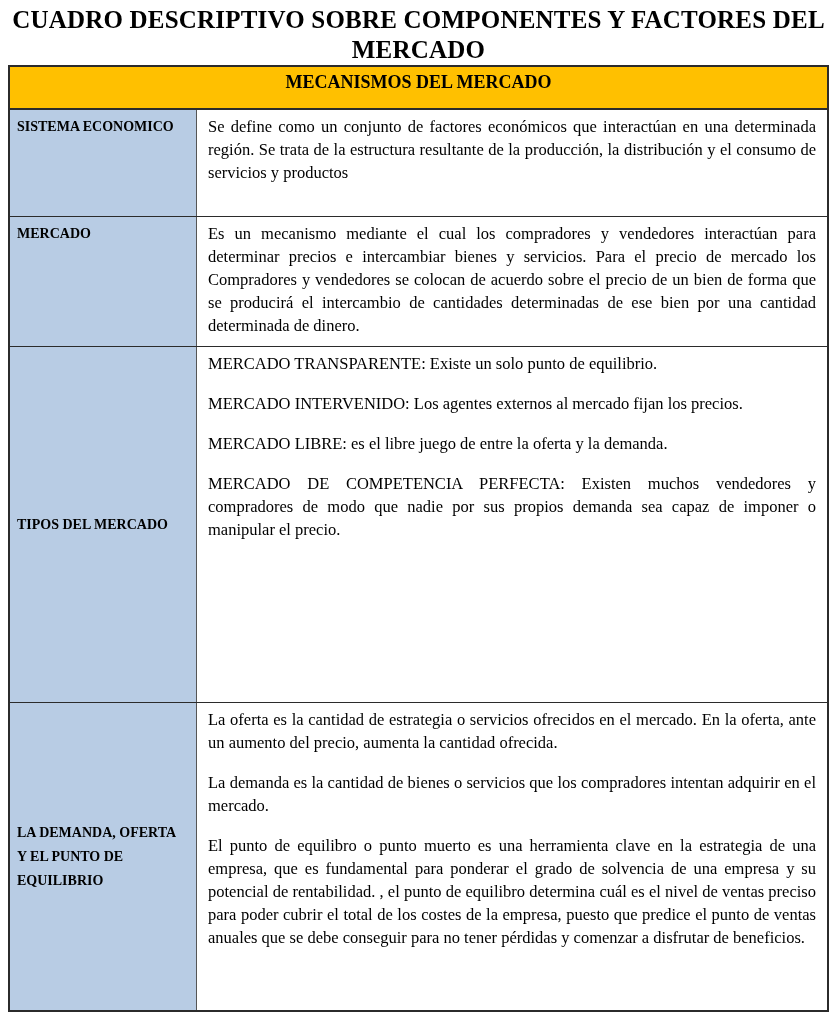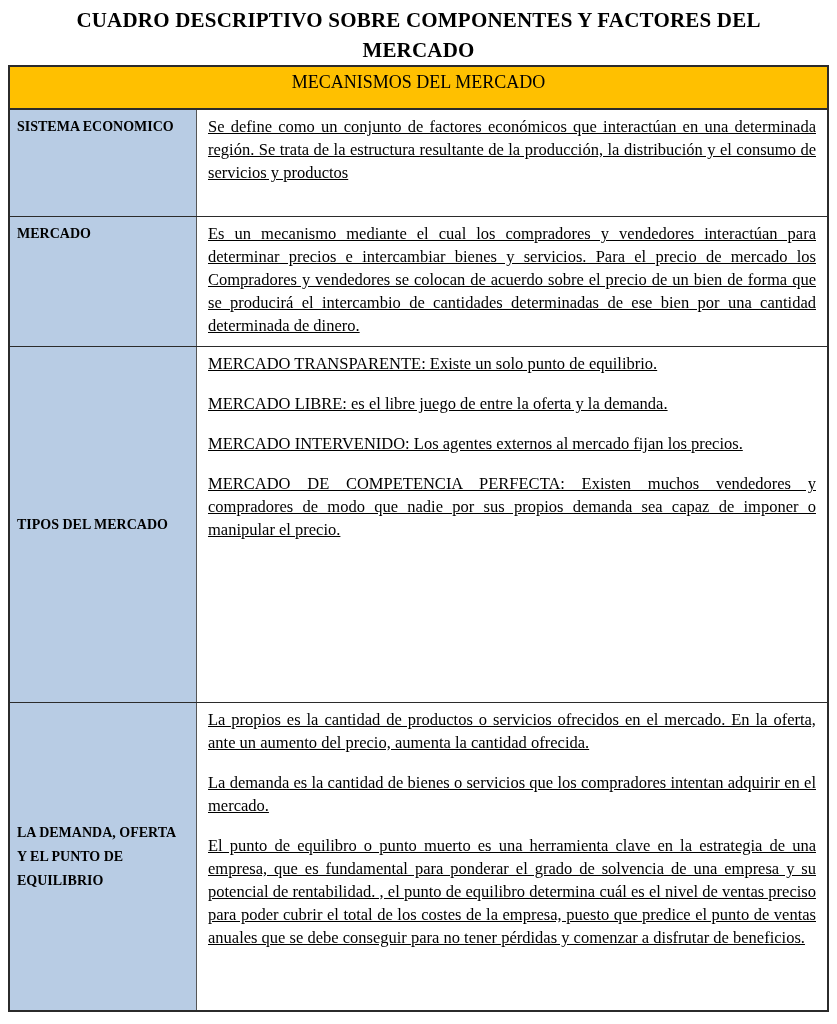--- a/index.html
+++ b/index.html
@@ -13,40 +13,40 @@
   .page {
     width: 837px;
     height: 1024px;
     position: relative;
     box-sizing: border-box;
   }
   .doc-title {
     padding-top: 5px;
     text-align: center;
     font-weight: bold;
-    font-size: 21px;
+    font-size: 25px;
     line-height: 30px;
     letter-spacing: 0.2px;
   }
   .mtable {
     position: absolute;
     left: 8px;
     top: 65px;
     width: 821px;
     border: 2px solid #2b2b2b;
     box-sizing: border-box;
     background: #ffffff;
   }
   .thead {
     height: 43px;
     box-sizing: border-box;
     background: #FFC000;
     border-bottom: 2px solid #2b2b2b;
     text-align: center;
-    font-weight: normal;
+    font-weight: bold;
     font-size: 18px;
     padding-top: 5px;
   }
   .trow {
     display: flex;
     box-sizing: border-box;
     border-bottom: 1.5px solid #2b2b2b;
   }
   .trow:last-child { border-bottom: none; }
   .tlabel {
@@ -63,21 +63,20 @@
     display: flex;
     align-items: center;
   }
   .tcontent {
     flex: 1 1 auto;
     box-sizing: border-box;
     padding: 5px 11px 5px 11px;
     font-size: 16.5px;
     line-height: 23px;
     overflow: hidden;
-    text-decoration: underline;
   }
   .tcontent p {
     margin: 0 0 17px 0;
     text-align: justify;
   }
   .tcontent p:last-child { margin-bottom: 0; }
   .r1 { height: 107px; }
   .r2 { height: 130px; }
   .r3 { height: 356px; }
   .r4 { height: 307px; }
@@ -107,30 +106,30 @@
       <div class="tlabel">MERCADO</div>
       <div class="tcontent">
         <p>Es un mecanismo mediante el cual los compradores y vendedores interactúan para determinar precios e intercambiar bienes y servicios. Para el precio de mercado los Compradores y vendedores se colocan de acuerdo sobre el precio de un bien de forma que se producirá el intercambio de cantidades determinadas de ese bien por una cantidad determinada de dinero.</p>
       </div>
     </div>
 
     <div class="trow r3 center-label">
       <div class="tlabel">TIPOS DEL MERCADO</div>
       <div class="tcontent">
         <p>MERCADO TRANSPARENTE: Existe un solo punto de equilibrio.</p>
+        <p>MERCADO INTERVENIDO: Los agentes externos al mercado fijan los precios.</p>
         <p>MERCADO LIBRE: es el libre juego de entre la oferta y la demanda.</p>
-        <p>MERCADO INTERVENIDO: Los agentes externos al mercado fijan los precios.</p>
         <p>MERCADO DE COMPETENCIA PERFECTA: Existen muchos vendedores y compradores de modo que nadie por sus propios demanda sea capaz de imponer o manipular el precio.</p>
       </div>
     </div>
 
     <div class="trow r4 center-label">
       <div class="tlabel">LA DEMANDA, OFERTA Y EL PUNTO DE EQUILIBRIO</div>
       <div class="tcontent">
-        <p>La propios es la cantidad de productos o servicios ofrecidos en el mercado. En la oferta, ante un aumento del precio, aumenta la cantidad ofrecida.</p>
+        <p>La oferta es la cantidad de estrategia o servicios ofrecidos en el mercado. En la oferta, ante un aumento del precio, aumenta la cantidad ofrecida.</p>
         <p>La demanda es la cantidad de bienes o servicios que los compradores intentan adquirir en el mercado.</p>
         <p>El punto de equilibro o punto muerto es una herramienta clave en la estrategia de una empresa, que es fundamental para ponderar el grado de solvencia de una empresa y su potencial de rentabilidad. , el punto de equilibro determina cuál es el nivel de ventas preciso para poder cubrir el total de los costes de la empresa, puesto que predice el punto de ventas anuales que se debe conseguir para no tener pérdidas y comenzar a disfrutar de beneficios.</p>
       </div>
     </div>
 
   </div>
 
 </div>
 
 </body></html>

